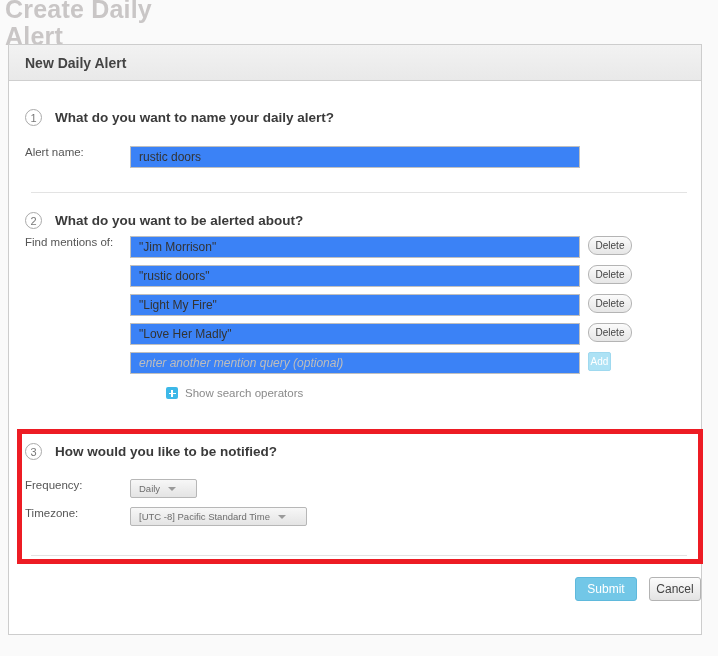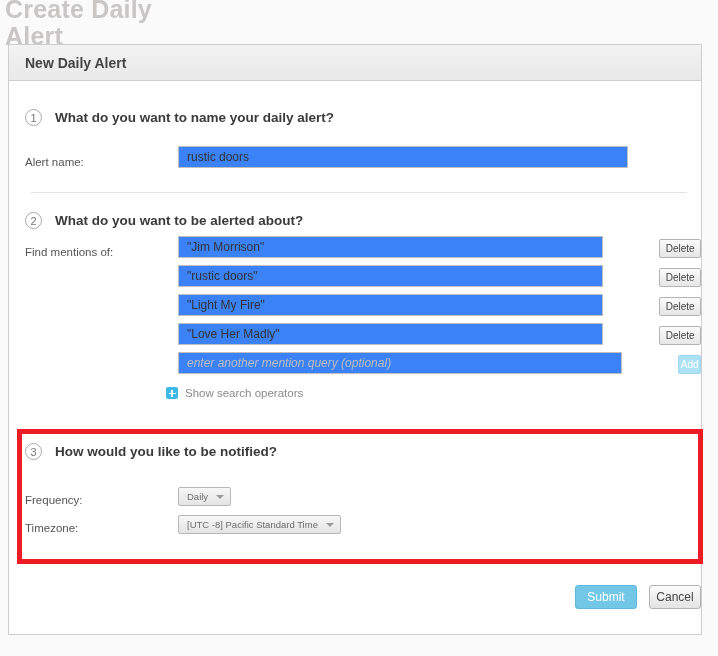--- a/index.html
+++ b/index.html
@@ -84,23 +84,22 @@
   }
   .step-title {
     margin-left: 13px;
     font-size: 13.5px;
     font-weight: bold;
     color: #3a3a3a;
   }
 
   .field-row {
     display: flex;
-    align-items: flex-end;
+    align-items: flex-start;
     padding-left: 16px;
-    gap: 48px;
   }
   .field-label {
     width: 105px;
     flex: 0 0 auto;
     font-size: 11.5px;
     color: #555555;
   }
   .text-input {
     width: 450px;
     height: 22px;
@@ -126,21 +125,21 @@
 
   
   .btn-delete {
     margin-left: 8px;
     width: 44px;
     height: 19px;
     font-size: 10px;
     color: #444444;
     background: linear-gradient(to bottom, #fbfbfb 0%, #e6e6e6 100%);
     border: 1px solid #b4b4b4;
-    border-radius: 2px;
+    border-radius: 9px;
     cursor: pointer;
     font-family: "Liberation Sans", sans-serif;
     line-height: 17px;
     padding: 0;
   }
   .btn-add {
     margin-left: 8px;
     width: 23px;
     height: 19px;
     font-size: 10px;
@@ -185,21 +184,21 @@
   }
 
   
   .dropdown {
     height: 19px;
     display: inline-flex;
     align-items: center;
     background: linear-gradient(to bottom, #f7f7f7 0%, #e4e4e4 100%);
     border: 1px solid #b7b7b7;
     border-radius: 2px;
-    padding: 0 6px 0 8px;
+    padding: 0 20px 0 8px;
     font-size: 9.5px;
     color: #6d6d6d;
     cursor: pointer;
     box-sizing: border-box;
   }
   .dropdown .caret {
     margin-left: 8px;
     width: 0; height: 0;
     border-left: 4px solid transparent;
     border-right: 4px solid transparent;
@@ -317,21 +316,21 @@
         <span class="ops-label">Show search operators</span>
       </div>
     </div>
 
     <div class="step" style="padding-top:44px;">
       <div class="step-head">
         <span class="step-num">3</span>
         <span class="step-title">How would you like to be notified?</span>
       </div>
 
-      <div class="field-row" style="margin-top:27px;">
+      <div class="field-row" style="margin-top:19px;">
         <span class="field-label">Frequency:</span>
         <span class="dropdown">
           <span>Daily</span>
           <span class="caret"></span>
         </span>
       </div>
 
       <div class="field-row" style="margin-top:9px;">
         <span class="field-label">Timezone:</span>
         <span class="dropdown">

